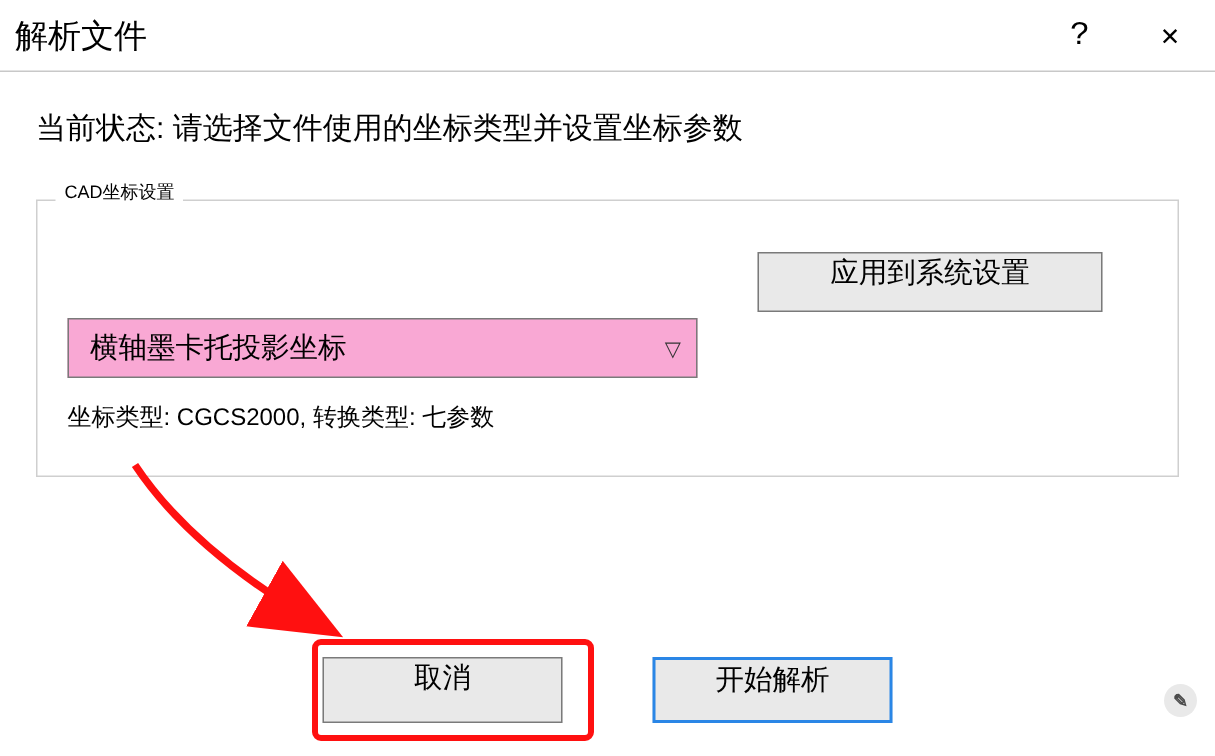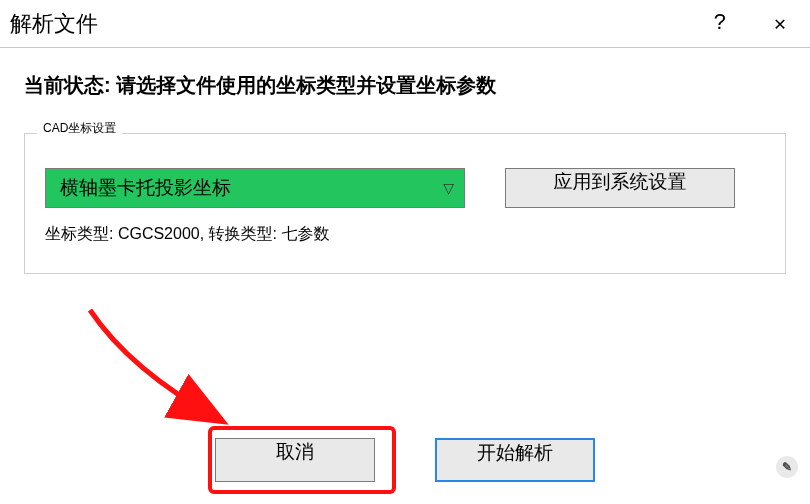--- a/index.html
+++ b/index.html
@@ -40,21 +40,20 @@
   }
   .titlebar .ctrl.close { font-size: 20px; }
 
   
   .content {
     padding: 24px 24px 0 24px;
   }
   .status-line {
     font-size: 20px;
     margin-bottom: 34px;
-    font-weight: bold;
   }
 
   
   .groupbox {
     position: relative;
     border: 1px solid #cfcfcf;
     padding: 34px 20px 28px 20px;
   }
   .groupbox-title {
     position: absolute;
@@ -68,25 +67,26 @@
   .row1 {
     display: flex;
     gap: 40px;
     margin-bottom: 16px;
   }
 
   .combo {
     flex: 0 0 420px;
     height: 40px;
     border: 1px solid #7a7a7a;
-    background: #22c55e;
+    background: #f9a8d4;
     display: flex;
     align-items: center;
     padding: 0 10px 0 14px;
     cursor: pointer;
+    margin-top: 44px;
   }
   .combo .combo-text { flex: 1; }
   .combo .chev {
     font-size: 14px;
     color: #333;
   }
 
   .btn {
     height: 40px;
     border: 1px solid #7a7a7a;

